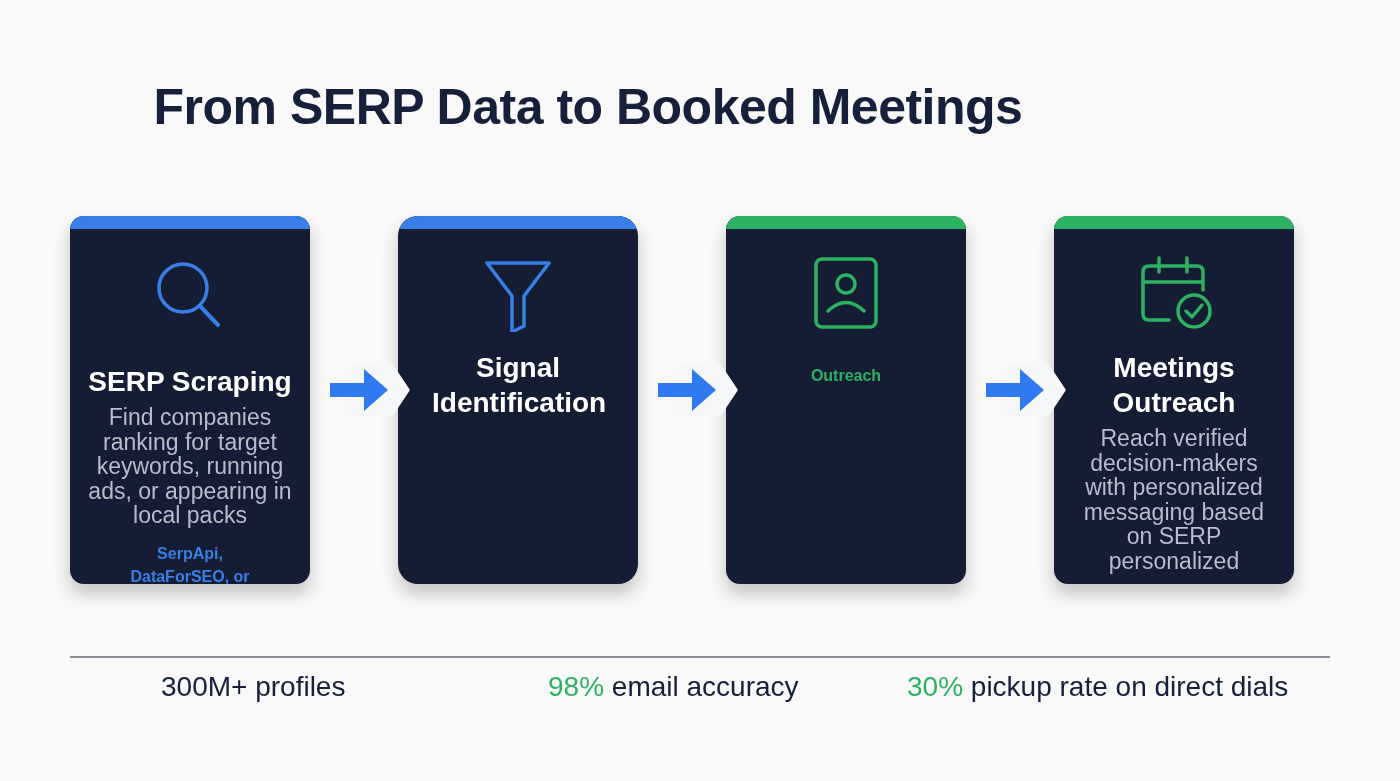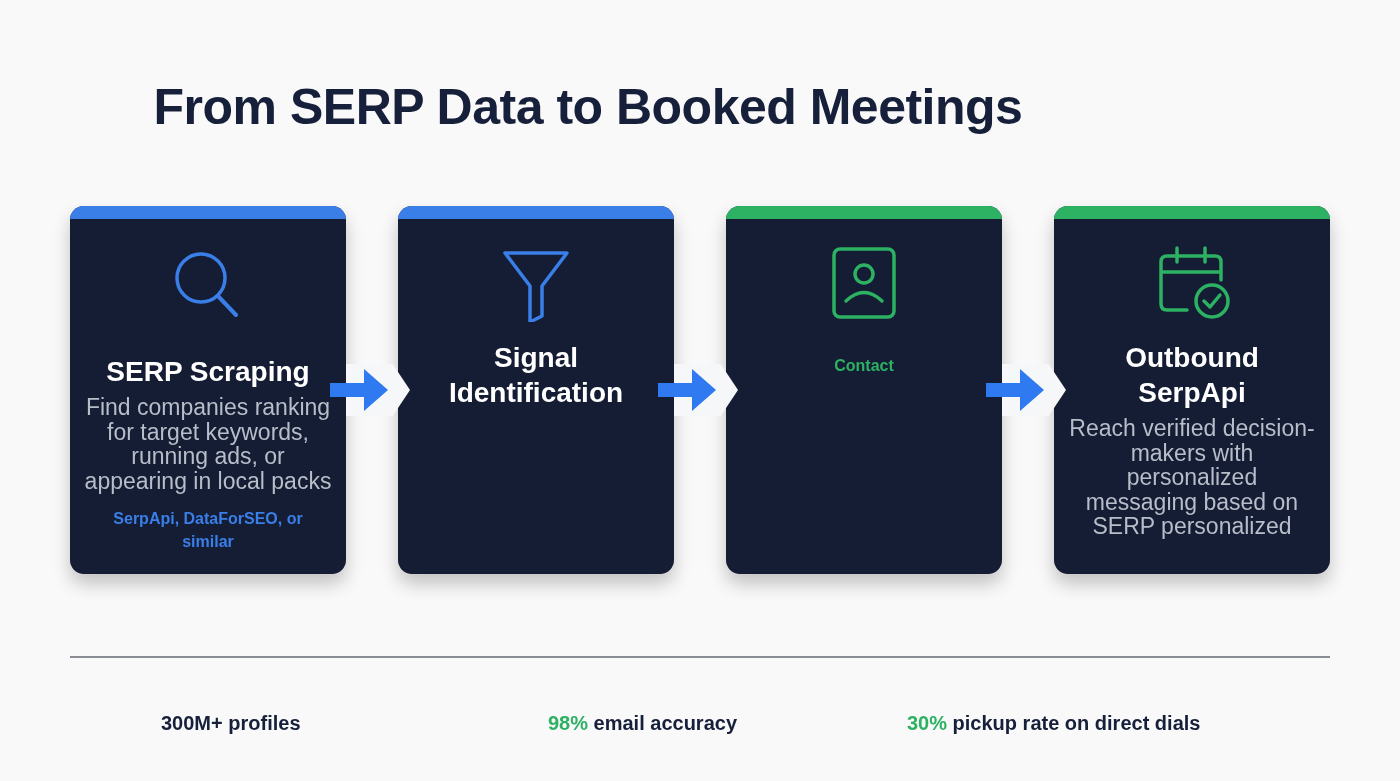--- a/index.html
+++ b/index.html
@@ -1,27 +1,27 @@
 <!DOCTYPE html>
 <html><head>
 <meta charset="utf-8">
 <style>
   html,body{margin:0;padding:0;}
   body{width:1400px;height:781px;background:#f9f9fa;font-family:"Liberation Sans",sans-serif;position:relative;overflow:hidden;}
   .title{position:absolute;top:78px;left:0;width:1176px;text-align:center;font-size:50px;font-weight:bold;color:#17203a;letter-spacing:-0.5px;}
-  .card{position:absolute;top:206px;width:276px;height:368px;background:#141d33;border-radius:14px;box-shadow:0 10px 18px rgba(0,0,0,0.22);overflow:hidden;}
+  .card{position:absolute;top:216px;width:240px;height:368px;background:#141d33;border-radius:14px;box-shadow:0 10px 18px rgba(0,0,0,0.22);overflow:hidden;}
   .card .bar{position:absolute;top:0;left:0;right:0;height:13px;}
   .card .icon{position:absolute;top:40px;left:0;width:100%;display:flex;justify-content:center;}
   .card .content{position:absolute;left:14px;right:14px;text-align:center;}
   .card h2{margin:0;color:#ffffff;font-size:28px;font-weight:bold;line-height:35px;}
   .card p{margin:6px 0 0 0;color:#b7bdc9;font-size:23px;line-height:24.5px;}
   .card .tool{margin-top:14px;font-size:16px;font-weight:bold;line-height:23px;}
   .arrow{position:absolute;top:364px;width:80px;height:52px;}
   .divider{position:absolute;top:656px;left:70px;width:1260px;height:2px;background:#8a8d93;}
-  .stat{position:absolute;top:712px;font-size:20px;font-weight:bold;color:#17203a;white-space:nowrap;}
+  .stat{position:absolute;top:671px;font-size:28px;font-weight:normal;color:#17203a;white-space:nowrap;}
   .stat .hl{color:#2db163;}
 </style>
 </head>
 <body>
 
 <div class="title">From SERP Data to Booked Meetings</div>
 
 <div class="card" style="left:70px;">
   <div class="bar" style="background:#3a7ee8;"></div>
   <div class="icon">
@@ -30,21 +30,21 @@
         <line x1="50" y1="50" x2="68" y2="69" stroke="#3a7ee8" stroke-width="4" stroke-linecap="round"></line>
       </svg>
   </div>
   <div class="content" style="top:148px;">
     <h2>SERP Scraping</h2>
     <p>Find companies ranking for target keywords, running ads, or appearing in local packs</p>
     <div class="tool" style="color:#3a7ee8;padding:0 22px;">SerpApi, DataForSEO, or similar</div>
   </div>
 </div>
 
-<div class="card" style="left:398px;">
+<div class="card" style="left:398px;border-radius:20px;">
   <div class="bar" style="background:#3a7ee8;"></div>
   <div class="icon" style="top:42px;">
     <svg width="72" height="74" viewBox="0 0 72 74">
         <path d="M5 5 H67 L42 38 V68 L30 74 V38 Z" fill="none" stroke="#3a7ee8" stroke-width="3.5" stroke-linejoin="round"></path>
       </svg>
   </div>
   <div class="content" style="top:134px;">
     <h2 style="padding:0 20px;">Signal Identification</h2>
   </div>
 </div>
@@ -52,38 +52,38 @@
 <div class="card" style="left:726px;">
   <div class="bar" style="background:#2db163;"></div>
   <div class="icon" style="top:40px;">
     <svg width="66" height="74" viewBox="0 0 66 74">
         <rect x="3" y="3" width="60" height="68" rx="6" fill="none" stroke="#2db163" stroke-width="3.5"></rect>
         <circle cx="33" cy="28" r="9" fill="none" stroke="#2db163" stroke-width="3.5"></circle>
         <path d="M15 55 Q33 38 51 55" fill="none" stroke="#2db163" stroke-width="3.5" stroke-linecap="round"></path>
       </svg>
   </div>
   <div class="content" style="top:134px;">
-    <div class="tool" style="color:#2db163;">Contact</div>
+    <div class="tool" style="color:#2db163;">Outreach</div>
   </div>
 </div>
 
 <div class="card" style="left:1054px;">
   <div class="bar" style="background:#2db163;"></div>
   <div class="icon" style="top:40px;left:4px;">
     <svg width="78" height="74" viewBox="0 0 78 74">
         <path d="M30 64 H10 Q4 64 4 58 V16 Q4 10 10 10 H58 Q64 10 64 16 V34" fill="none" stroke="#2db163" stroke-width="3.5" stroke-linecap="round"></path>
         <line x1="4" y1="26" x2="64" y2="26" stroke="#2db163" stroke-width="3.5"></line>
         <line x1="20" y1="2" x2="20" y2="16" stroke="#2db163" stroke-width="3.5" stroke-linecap="round"></line>
         <line x1="48" y1="2" x2="48" y2="16" stroke="#2db163" stroke-width="3.5" stroke-linecap="round"></line>
         <circle cx="55" cy="55" r="16" fill="none" stroke="#2db163" stroke-width="3.5"></circle>
         <path d="M47 55 L53 61 L63 49" fill="none" stroke="#2db163" stroke-width="3.5" stroke-linecap="round" stroke-linejoin="round"></path>
       </svg>
   </div>
   <div class="content" style="top:134px;">
-    <h2 style="padding:0 40px;">Outbound SerpApi</h2>
+    <h2 style="padding:0 40px;">Meetings Outreach</h2>
     <p>Reach verified decision-makers with personalized messaging based on SERP personalized</p>
   </div>
 </div>
 
 <svg class="arrow" style="left:330px;" viewBox="0 0 80 52">
   <path d="M16 -10 H56 L80 26 L56 62 H16 Z" fill="#f6f7f8"></path>
   <path d="M0 19 H34 V5 L58 26 L34 47 V33 H0 Z" fill="#2f7af0"></path>
 </svg>
 <svg class="arrow" style="left:658px;" viewBox="0 0 80 52">
   <path d="M16 -10 H56 L80 26 L56 62 H16 Z" fill="#f6f7f8"></path>

